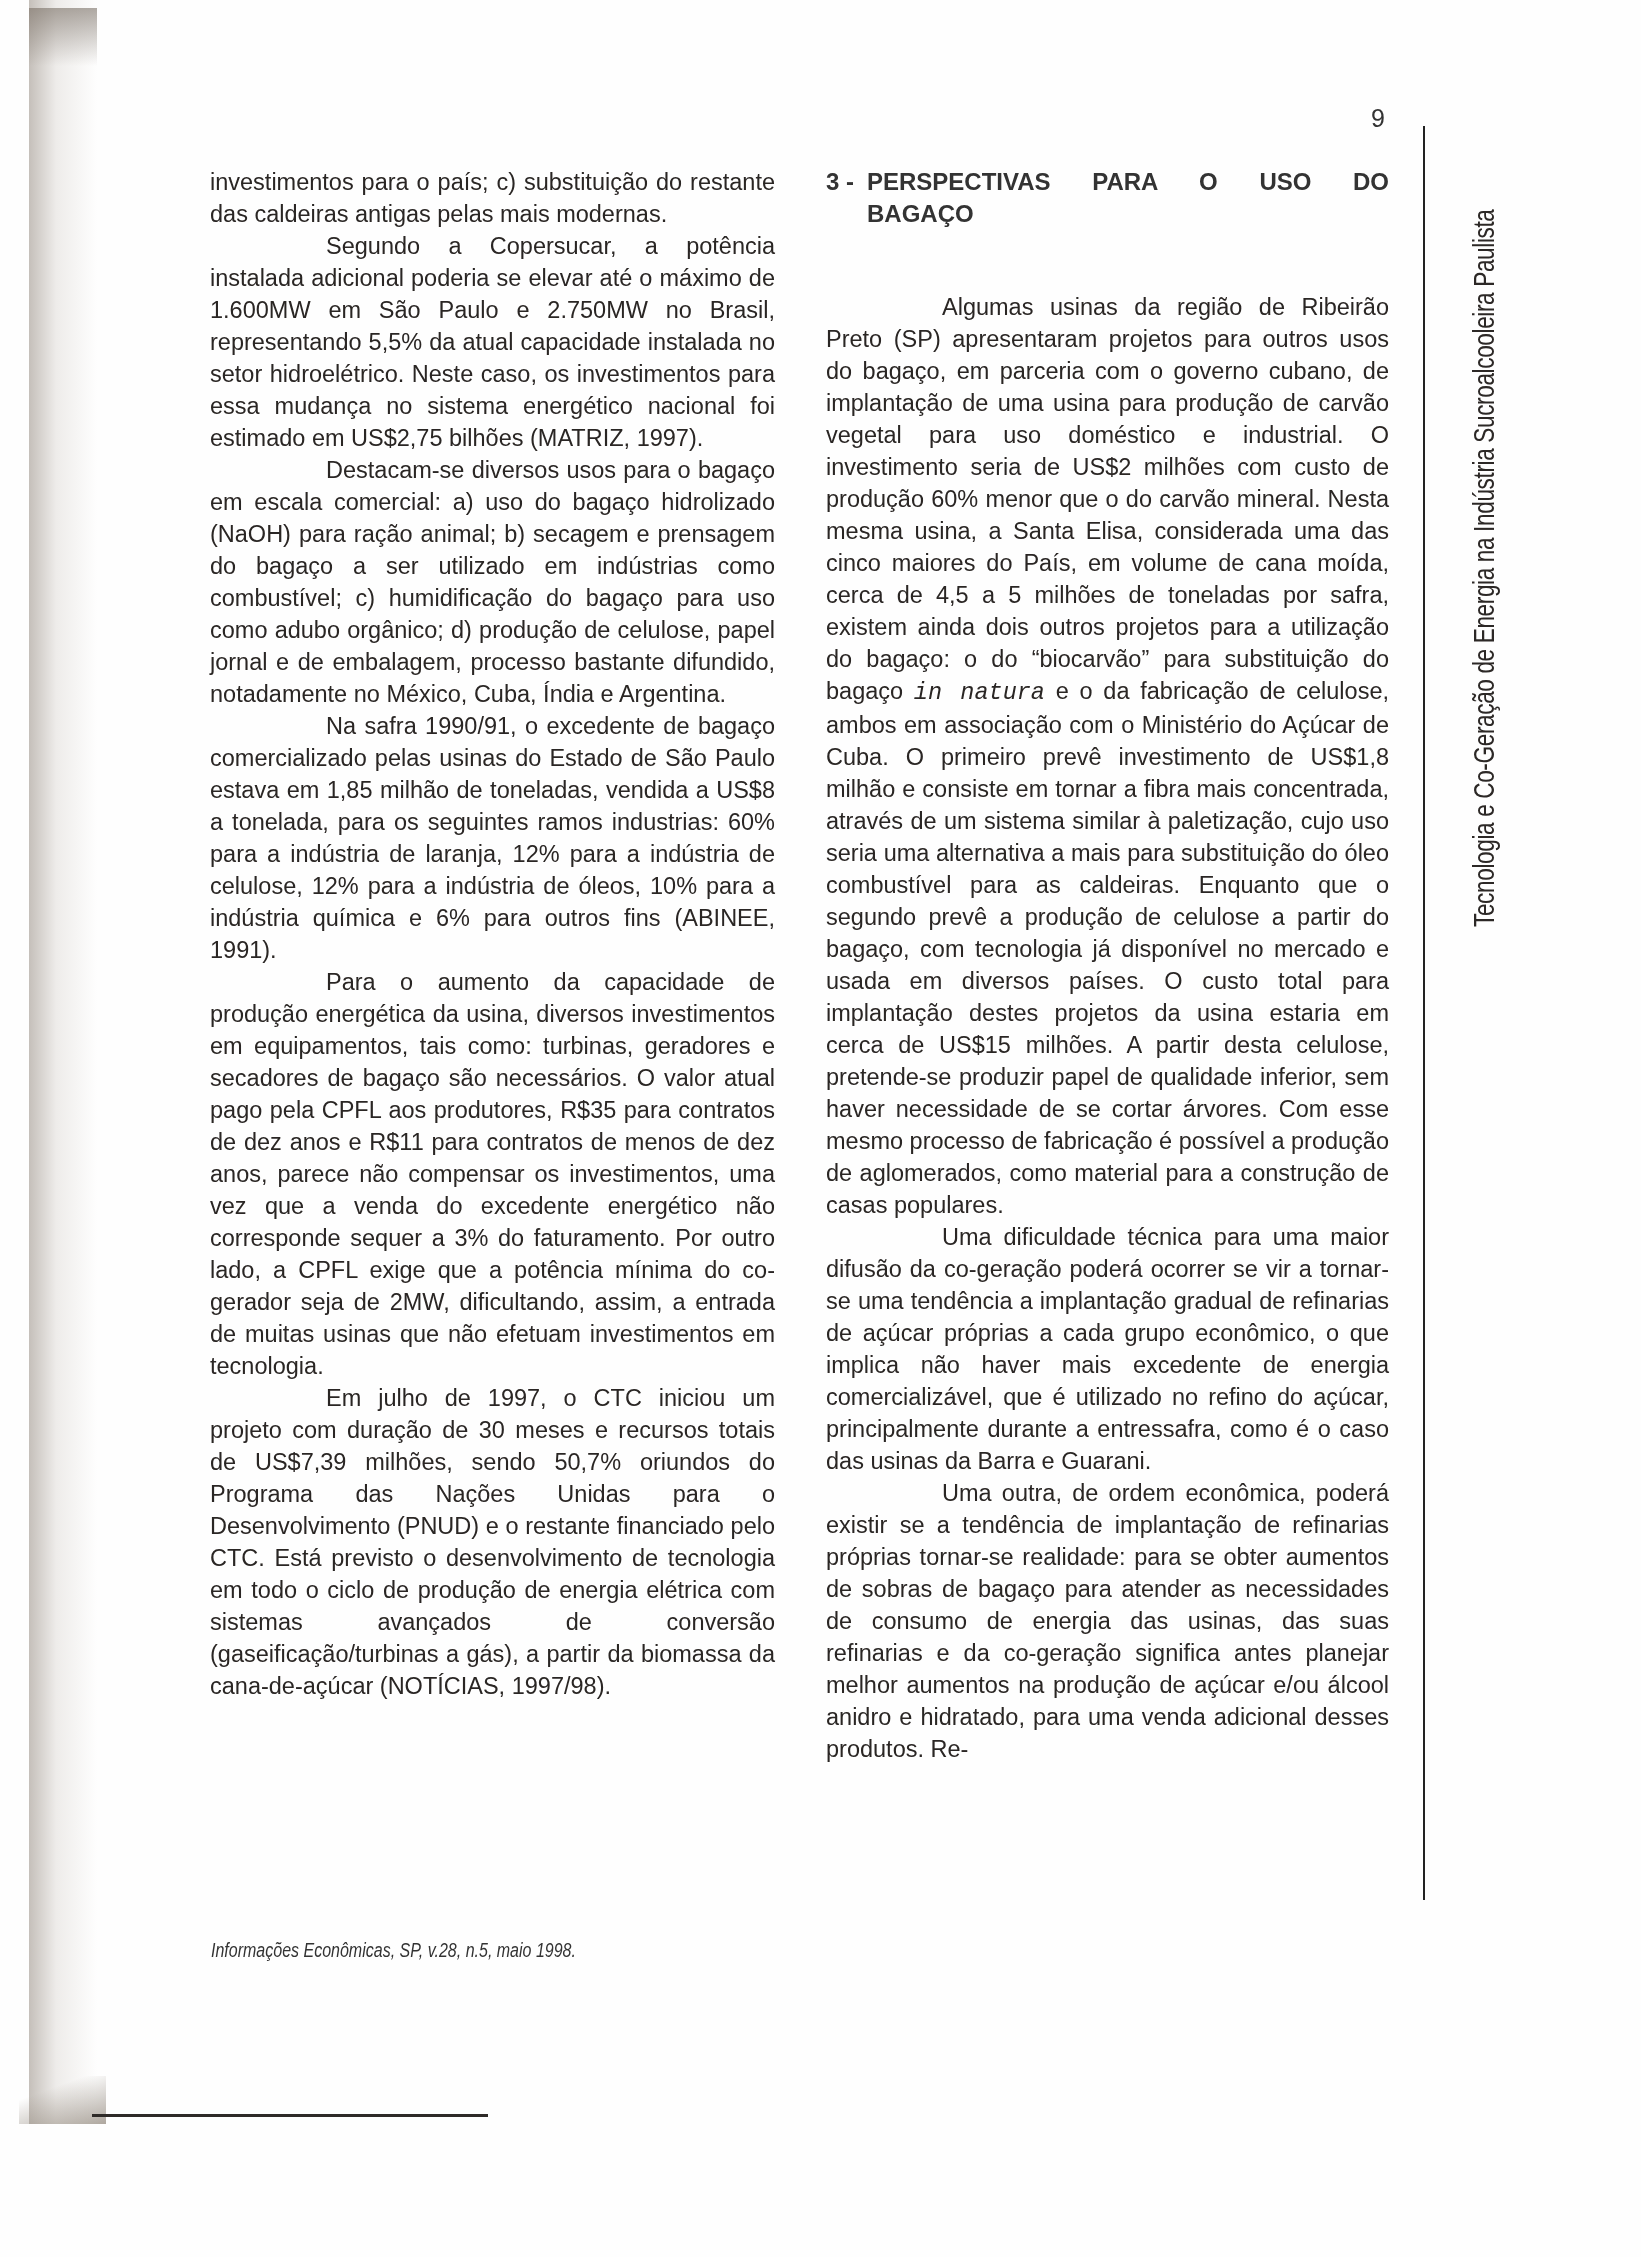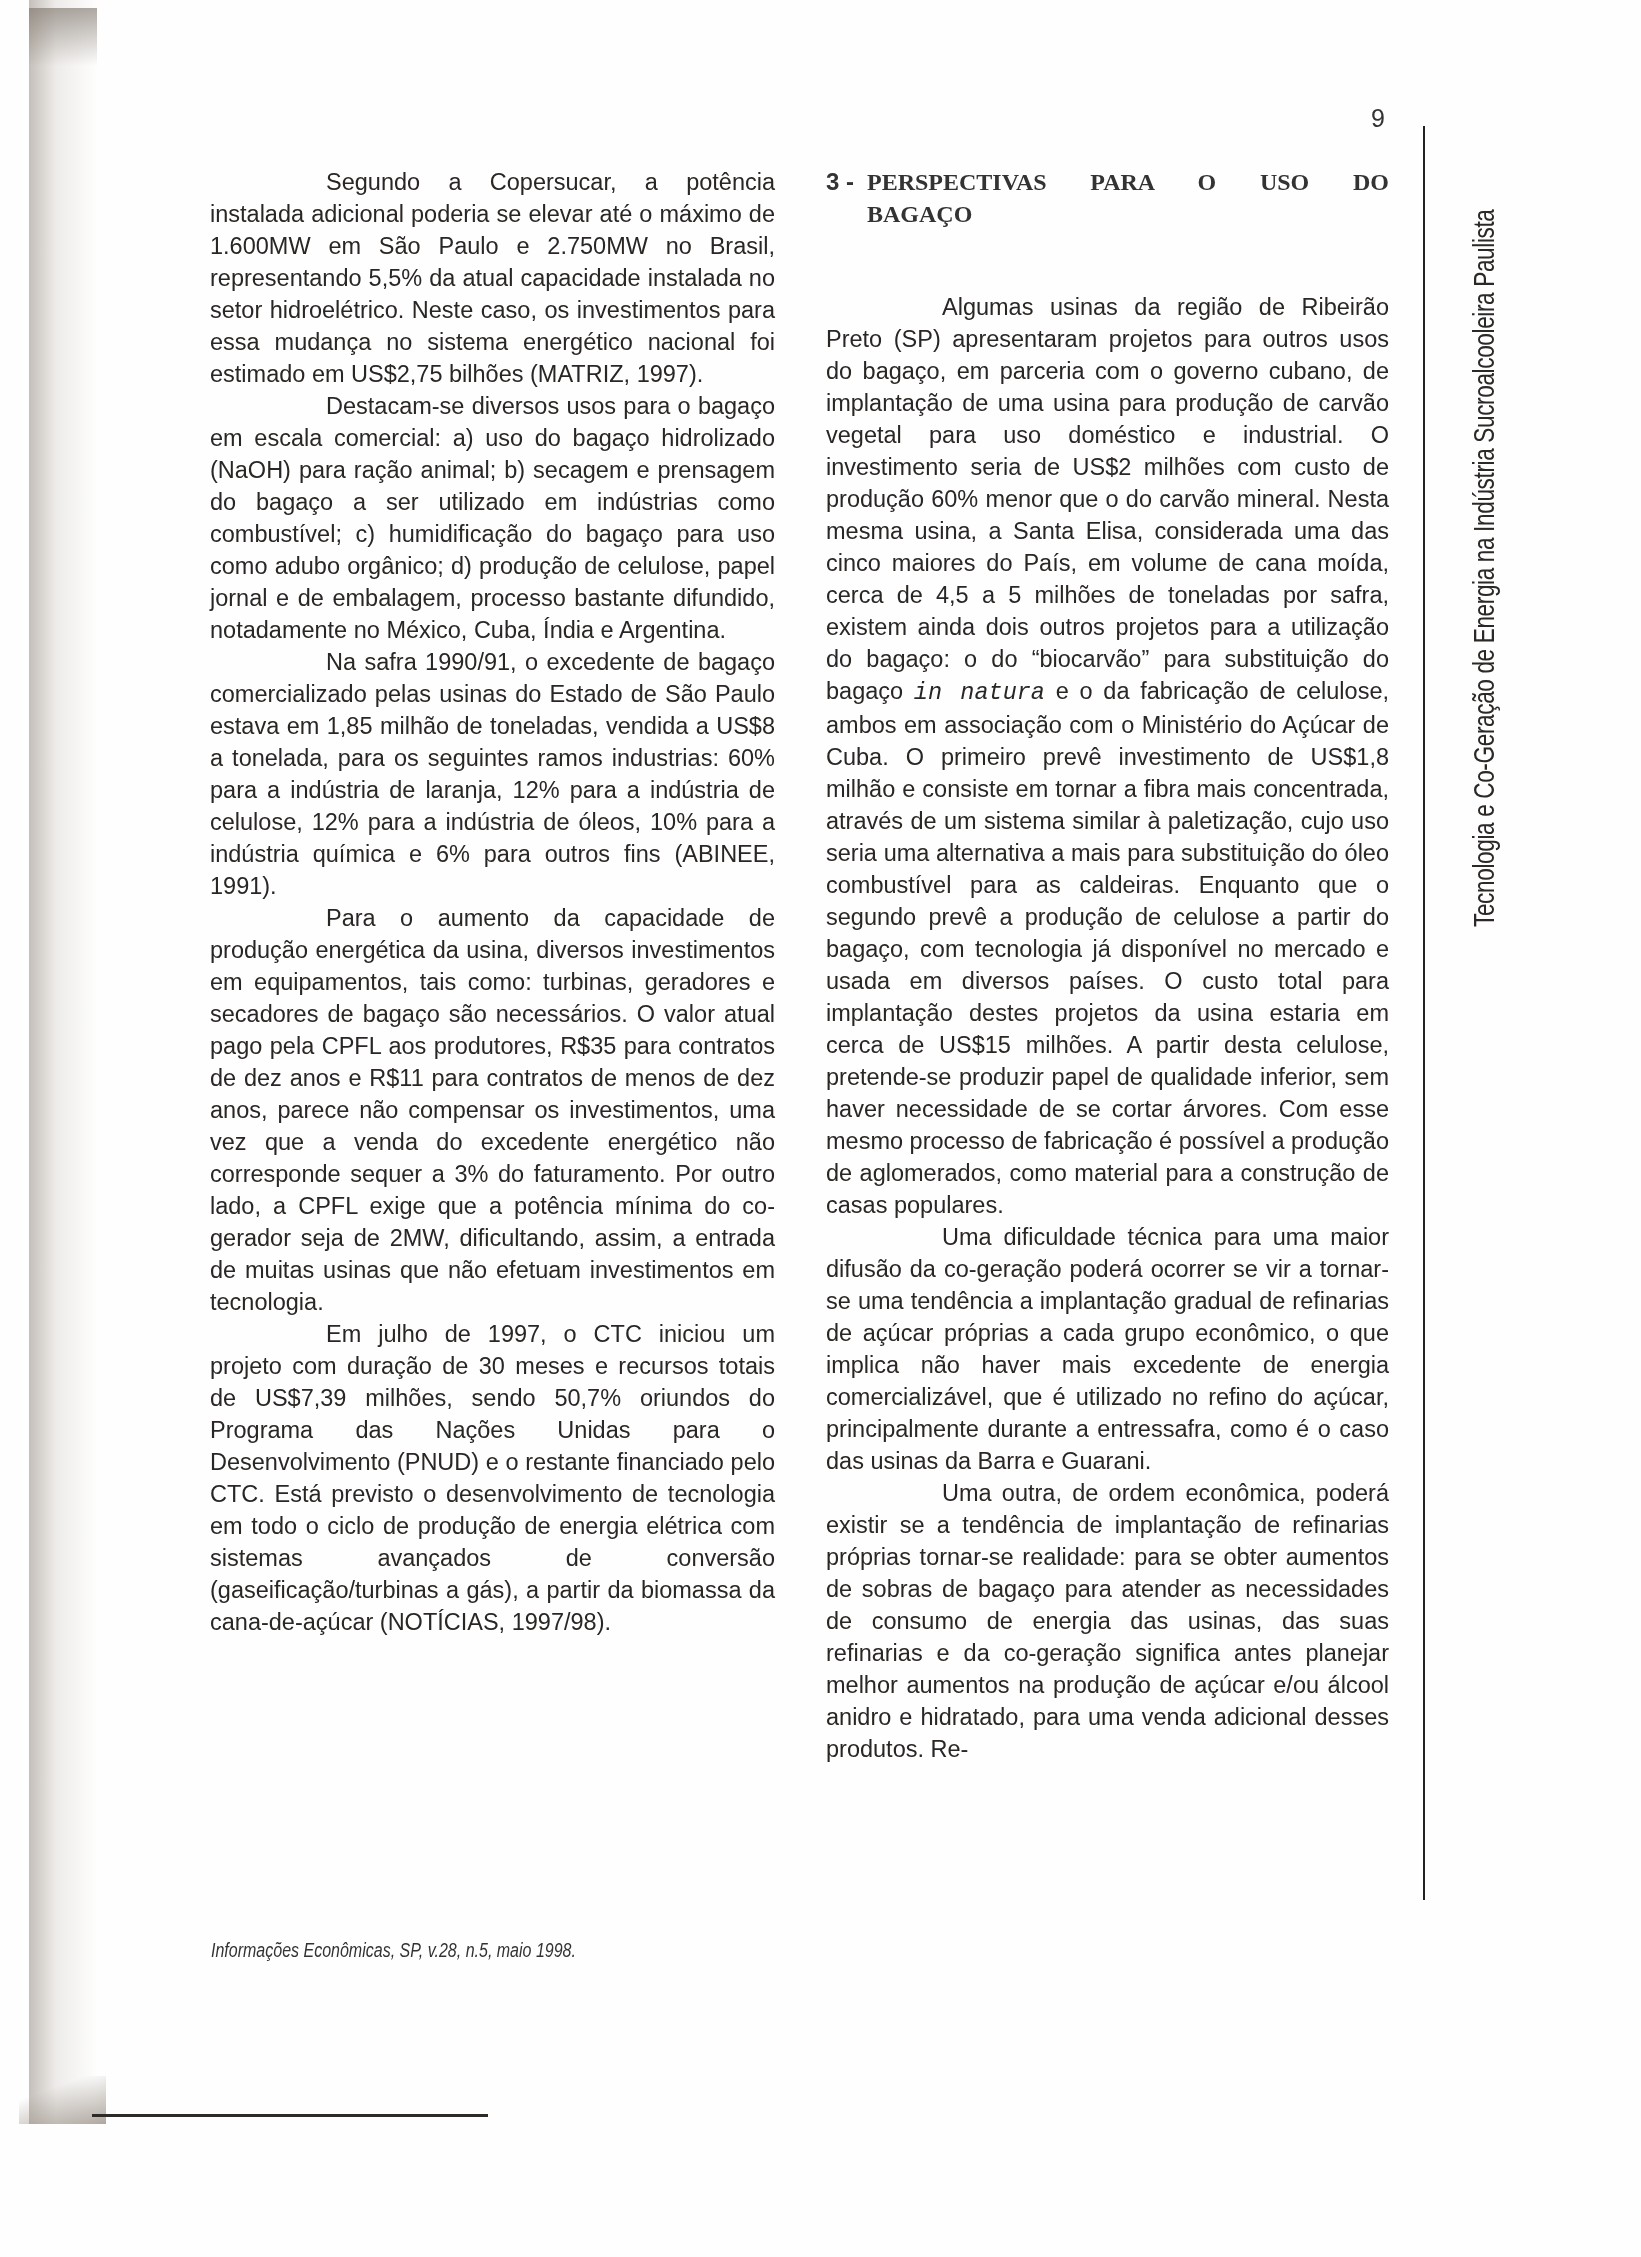--- a/index.html
+++ b/index.html
@@ -47,41 +47,42 @@
     }
     .col-left { left: 210px; }
     .col-right { left: 826px; top: 166px; width: 563px; }
     .col p { margin: 0; }
     .col p.indent { text-indent: 116px; }
     .section-heading {
       font-size: 24px; line-height: 32px; font-weight: bold; color: #333;
       margin: 0 0 61px 0; display: flex;
     }
     .section-heading .num { width: 41px; flex: none; }
-    .section-heading .txt { flex: 1; text-align: justify; text-align-last: left; word-spacing: 11.6px; font-family: Liberation Serif, serif; }
+    .section-heading .txt { flex: 1; text-align: justify; text-align-last: left; word-spacing: 11.6px; }
     .footer-citation {
       position: absolute; left: 211px; top: 1939px; font-size: 20px;
       font-style: italic; color: #333; transform: scaleX(0.8); transform-origin: 0 0;
       white-space: nowrap;
     }
     em { font-style: italic; font-family: Liberation Mono, monospace; }
   </style>
 </head>
 <body>
 
 <div class="scan-edge-left"></div>
 <div class="scan-edge-top"></div>
 <div class="scan-corner-bottom"></div>
 <div class="bottom-line"></div>
 
 <div class="page-number">9</div>
 <div class="vrule"></div>
 <div class="running-title">Tecnologia e Co-Geração de Energia na Indústria Sucroalcooleira Paulista</div>
 
 <div class="col col-left">
+  <p>investimentos para o país; c) substituição do restante das caldeiras antigas pelas mais modernas.</p>
   <p class="indent">Segundo a Copersucar, a potência instalada adicional poderia se elevar até o máximo de 1.600MW em São Paulo e 2.750MW no Brasil, representando 5,5% da atual capacidade instalada no setor hidroelétrico. Neste caso, os investimentos para essa mudança no sistema energético nacional foi estimado em US$2,75 bilhões (MATRIZ, 1997).</p>
   <p class="indent">Destacam-se diversos usos para o bagaço em escala comercial: a) uso do bagaço hidrolizado (NaOH) para ração animal; b) secagem e prensagem do bagaço a ser utilizado em indústrias como combustível; c) humidificação do bagaço para uso como adubo orgânico; d) produção de celulose, papel jornal e de embalagem, processo bastante difundido, notadamente no México, Cuba, Índia e Argentina.</p>
   <p class="indent">Na safra 1990/91, o excedente de bagaço comercializado pelas usinas do Estado de São Paulo estava em 1,85 milhão de toneladas, vendida a US$8 a tonelada, para os seguintes ramos industrias: 60% para a indústria de laranja, 12% para a indústria de celulose, 12% para a indústria de óleos, 10% para a indústria química e 6% para outros fins (ABINEE, 1991).</p>
   <p class="indent">Para o aumento da capacidade de produção energética da usina, diversos investimentos em equipamentos, tais como: turbinas, geradores e secadores de bagaço são necessários. O valor atual pago pela CPFL aos produtores, R$35 para contratos de dez anos e R$11 para contratos de menos de dez anos, parece não compensar os investimentos, uma vez que a venda do excedente energético não corresponde sequer a 3% do faturamento. Por outro lado, a CPFL exige que a potência mínima do co-gerador seja de 2MW, dificultando, assim, a entrada de muitas usinas que não efetuam investimentos em tecnologia.</p>
   <p class="indent">Em julho de 1997, o CTC iniciou um projeto com duração de 30 meses e recursos totais de US$7,39 milhões, sendo 50,7% oriundos do Programa das Nações Unidas para o Desenvolvimento (PNUD) e o restante financiado pelo CTC. Está previsto o desenvolvimento de tecnologia em todo o ciclo de produção de energia elétrica com sistemas avançados de conversão (gaseificação/turbinas a gás), a partir da biomassa da cana-de-açúcar (NOTÍCIAS, 1997/98).</p>
 </div>
 
 <div class="col col-right">
   <div class="section-heading">
     <span class="num">3 -</span>

